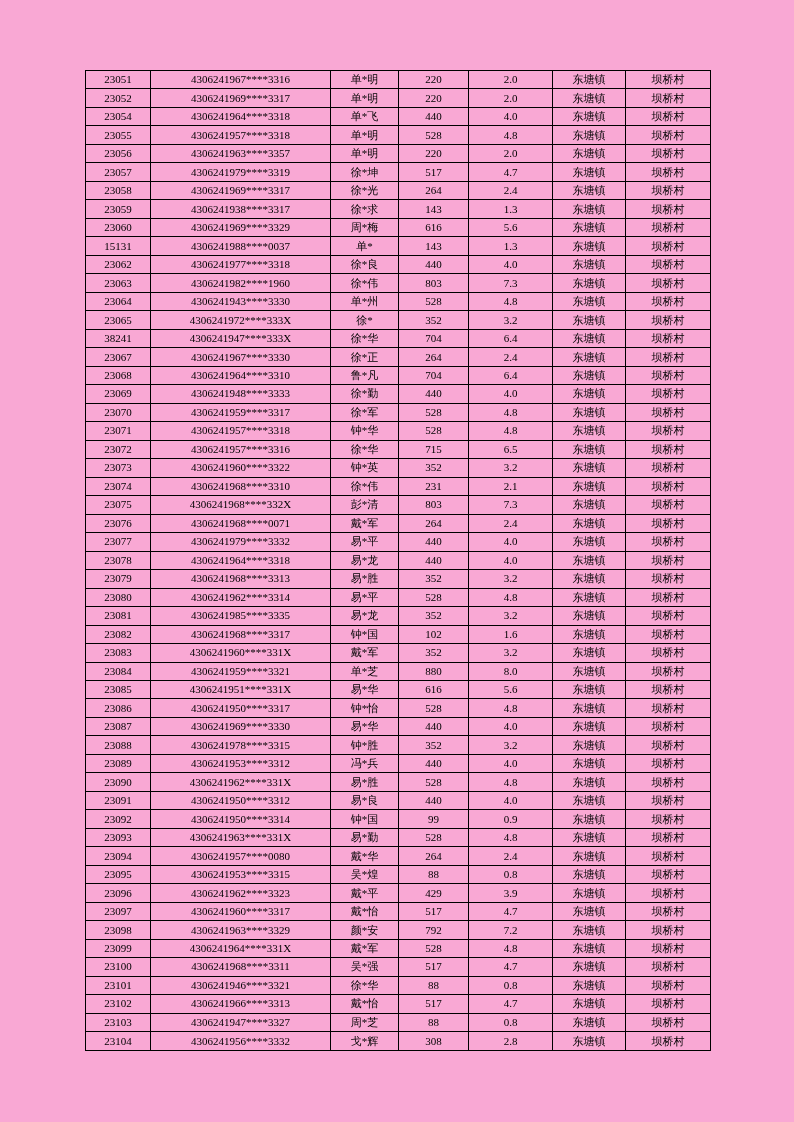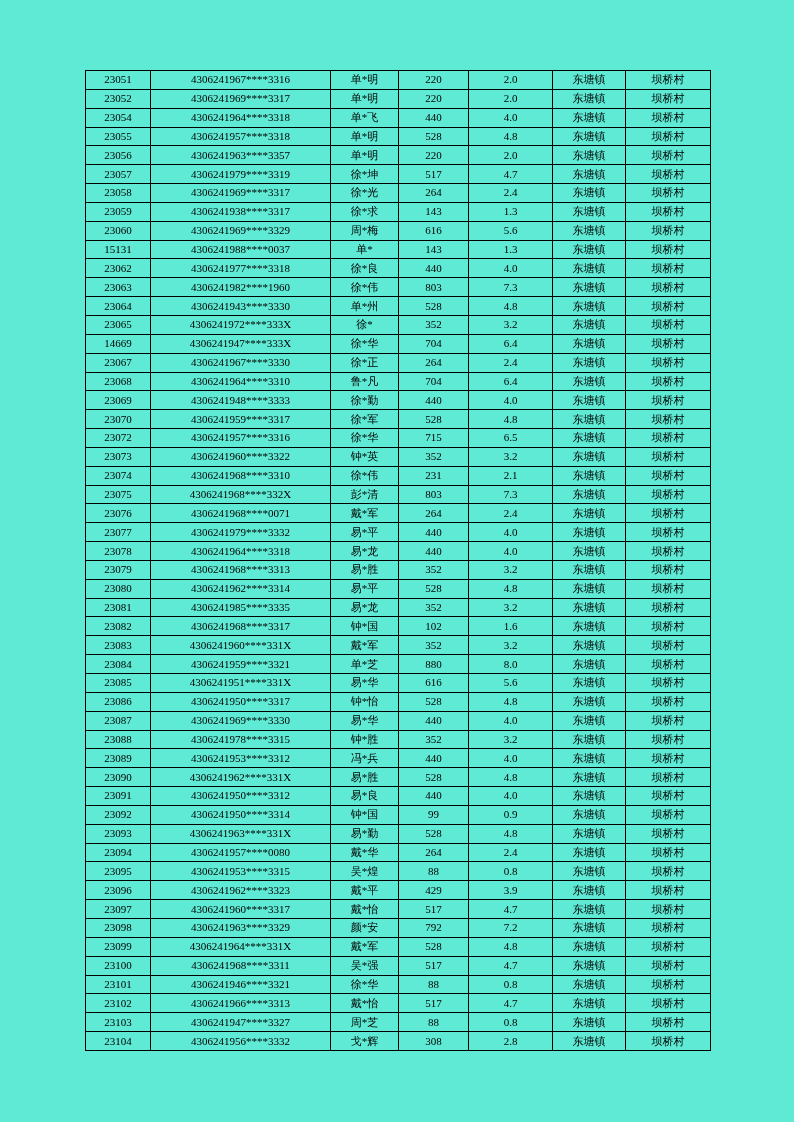--- a/index.html
+++ b/index.html
@@ -4,21 +4,21 @@
 <style>
   html, body {
     margin: 0;
     padding: 0;
     background: #ffffff;
   }
   .page {
     position: relative;
     width: 794px;
     height: 1122px;
-    background: #5eead4;
+    background: #f9a8d4;
     font-family: "Liberation Serif", "DejaVu Serif", serif;
     color: #000000;
     overflow: hidden;
   }
   table.data-table {
     position: absolute;
     left: 85px;
     top: 70px;
     width: 625px;
     height: 981px;
@@ -178,21 +178,21 @@
         <tr>
           <td>23065</td>
           <td>4306241972****333X</td>
           <td>徐*</td>
           <td>352</td>
           <td>3.2</td>
           <td>东塘镇</td>
           <td>坝桥村</td>
         </tr>
         <tr>
-          <td>14669</td>
+          <td>38241</td>
           <td>4306241947****333X</td>
           <td>徐*华</td>
           <td>704</td>
           <td>6.4</td>
           <td>东塘镇</td>
           <td>坝桥村</td>
         </tr>
         <tr>
           <td>23067</td>
           <td>4306241967****3330</td>
@@ -223,20 +223,29 @@
         <tr>
           <td>23070</td>
           <td>4306241959****3317</td>
           <td>徐*军</td>
           <td>528</td>
           <td>4.8</td>
           <td>东塘镇</td>
           <td>坝桥村</td>
         </tr>
         <tr>
+          <td>23071</td>
+          <td>4306241957****3318</td>
+          <td>钟*华</td>
+          <td>528</td>
+          <td>4.8</td>
+          <td>东塘镇</td>
+          <td>坝桥村</td>
+        </tr>
+        <tr>
           <td>23072</td>
           <td>4306241957****3316</td>
           <td>徐*华</td>
           <td>715</td>
           <td>6.5</td>
           <td>东塘镇</td>
           <td>坝桥村</td>
         </tr>
         <tr>
           <td>23073</td>

